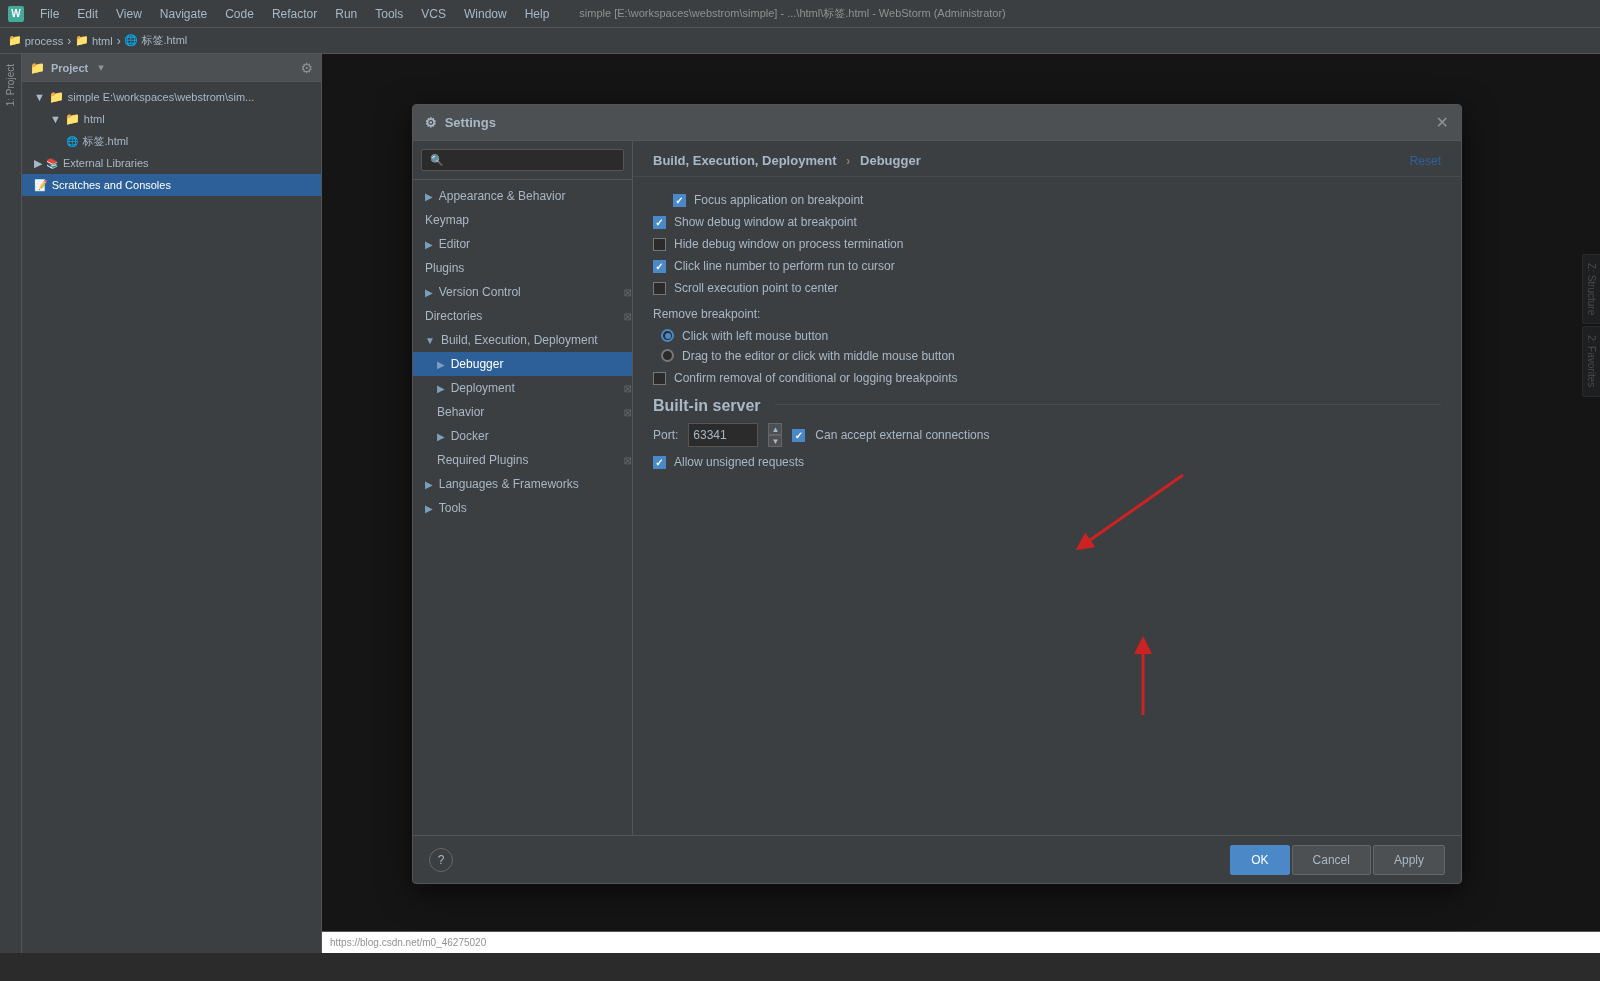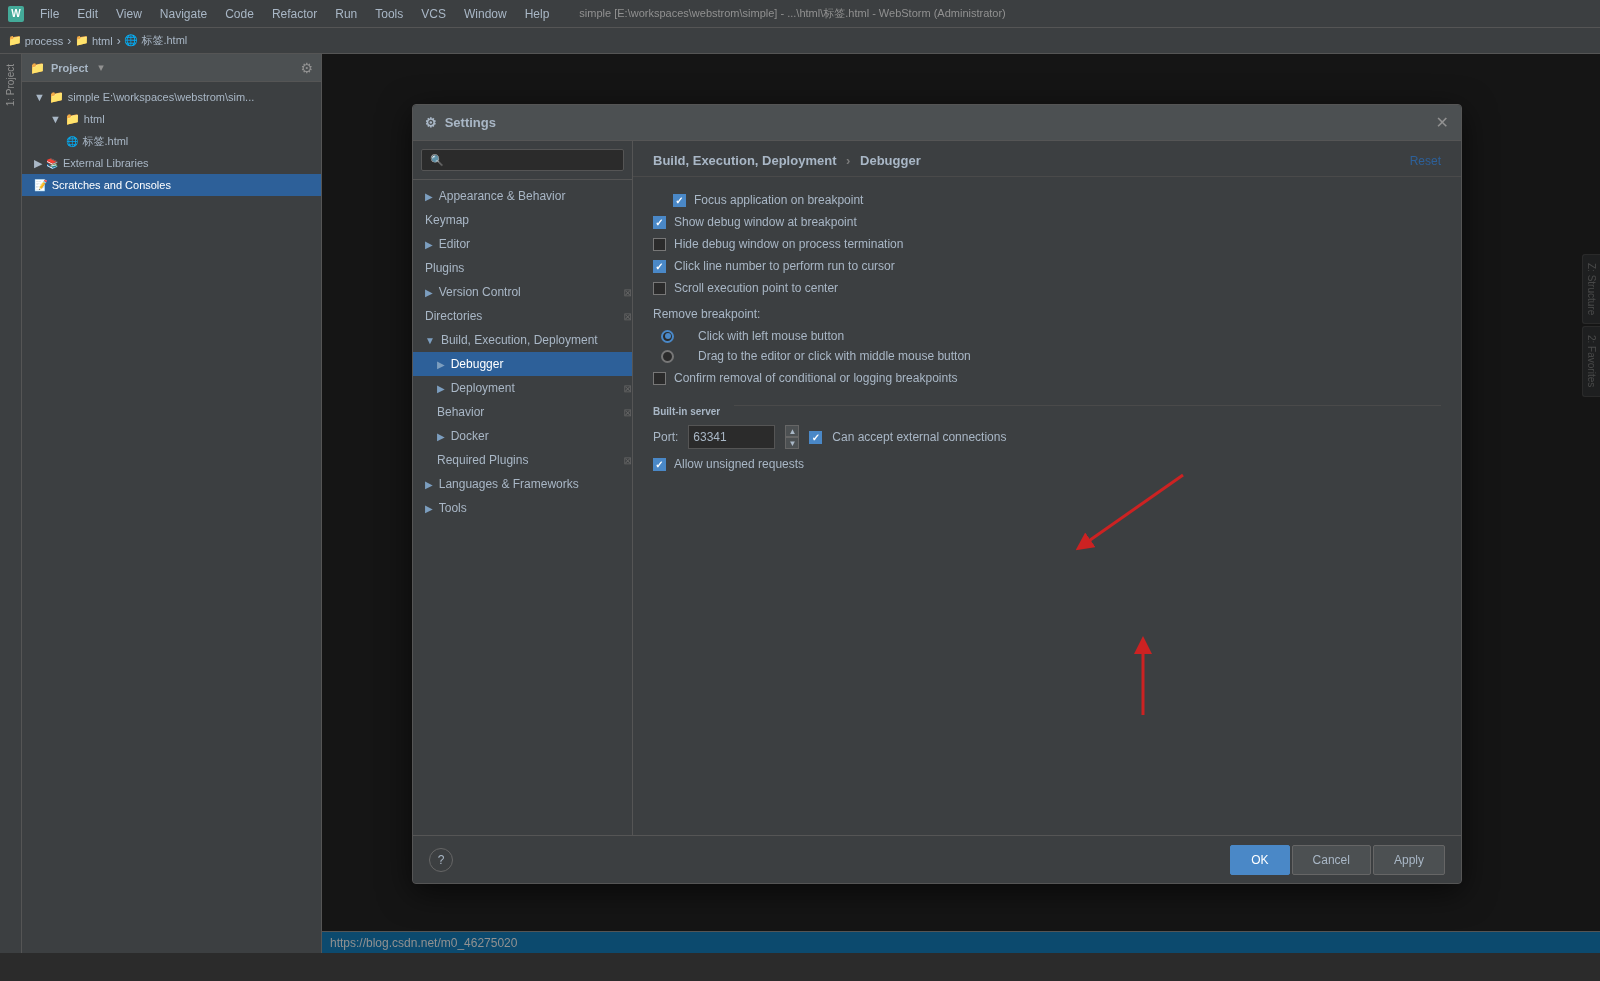--- a/index.html
+++ b/index.html
@@ -280,22 +280,21 @@
       cursor: pointer;
       flex-shrink: 0;
     }
     .cb.checked { background: #4a88c7; border-color: #4a88c7; }
     .cb.checked::after { content: '✓'; color: white; font-size: 10px; font-weight: bold; }
 
     
     .radio-group { margin: 8px 0 8px 8px; }
     .radio-row {
       display: flex;
-      align-items: center;
-      gap: 24px;
+      gap: 8px;
       margin-bottom: 6px;
       font-size: 12px;
       color: #a9b7c6;
     }
     .rb {
       width: 13px; height: 13px;
       border: 2px solid #777;
       border-radius: 50%;
       background: #2b2b2b;
       display: flex; align-items: center; justify-content: center;
@@ -328,21 +327,21 @@
       display: flex;
       align-items: center;
       gap: 10px;
       margin-bottom: 8px;
     }
     .port-label { font-size: 12px; color: #a9b7c6; }
     .port-input {
       background: #2b2b2b;
       border: 1px solid #555;
       color: #a9b7c6;
-      width: 87px;
+      width: 70px;
       height: 24px;
       padding: 0 4px;
       font-size: 12px;
     }
     .spinner-btns {
       display: flex;
       flex-direction: column;
       height: 24px;
     }
     .spin-btn {
@@ -396,43 +395,42 @@
       color: white;
     }
 
     
     .status-bar {
       position: absolute;
       bottom: 0;
       left: 0;
       right: 0;
       height: 22px;
-      background: #0c4a6e;
+      background: #ffffff;
       border-top: 1px solid #555;
       display: flex;
       align-items: center;
       padding: 0 8px;
-      font-size: 12px;
+      font-size: 10px;
       color: #919191;
     }
 
     .built-in-server-section {
       margin-top: 12px;
     }
     .section-header-row {
       display: flex;
       align-items: center;
       gap: 6px;
       margin-bottom: 8px;
     }
     .section-title {
-      font-size: 10px;
+      font-size: 16px;
       color: #a9b7c6;
       font-weight: bold;
-      margin-top: 9px;
     }
 
     .side-tabs-bottom {
       position: absolute;
       right: 0;
       top: 200px;
       display: flex;
       flex-direction: column;
       gap: 2px;
     }

